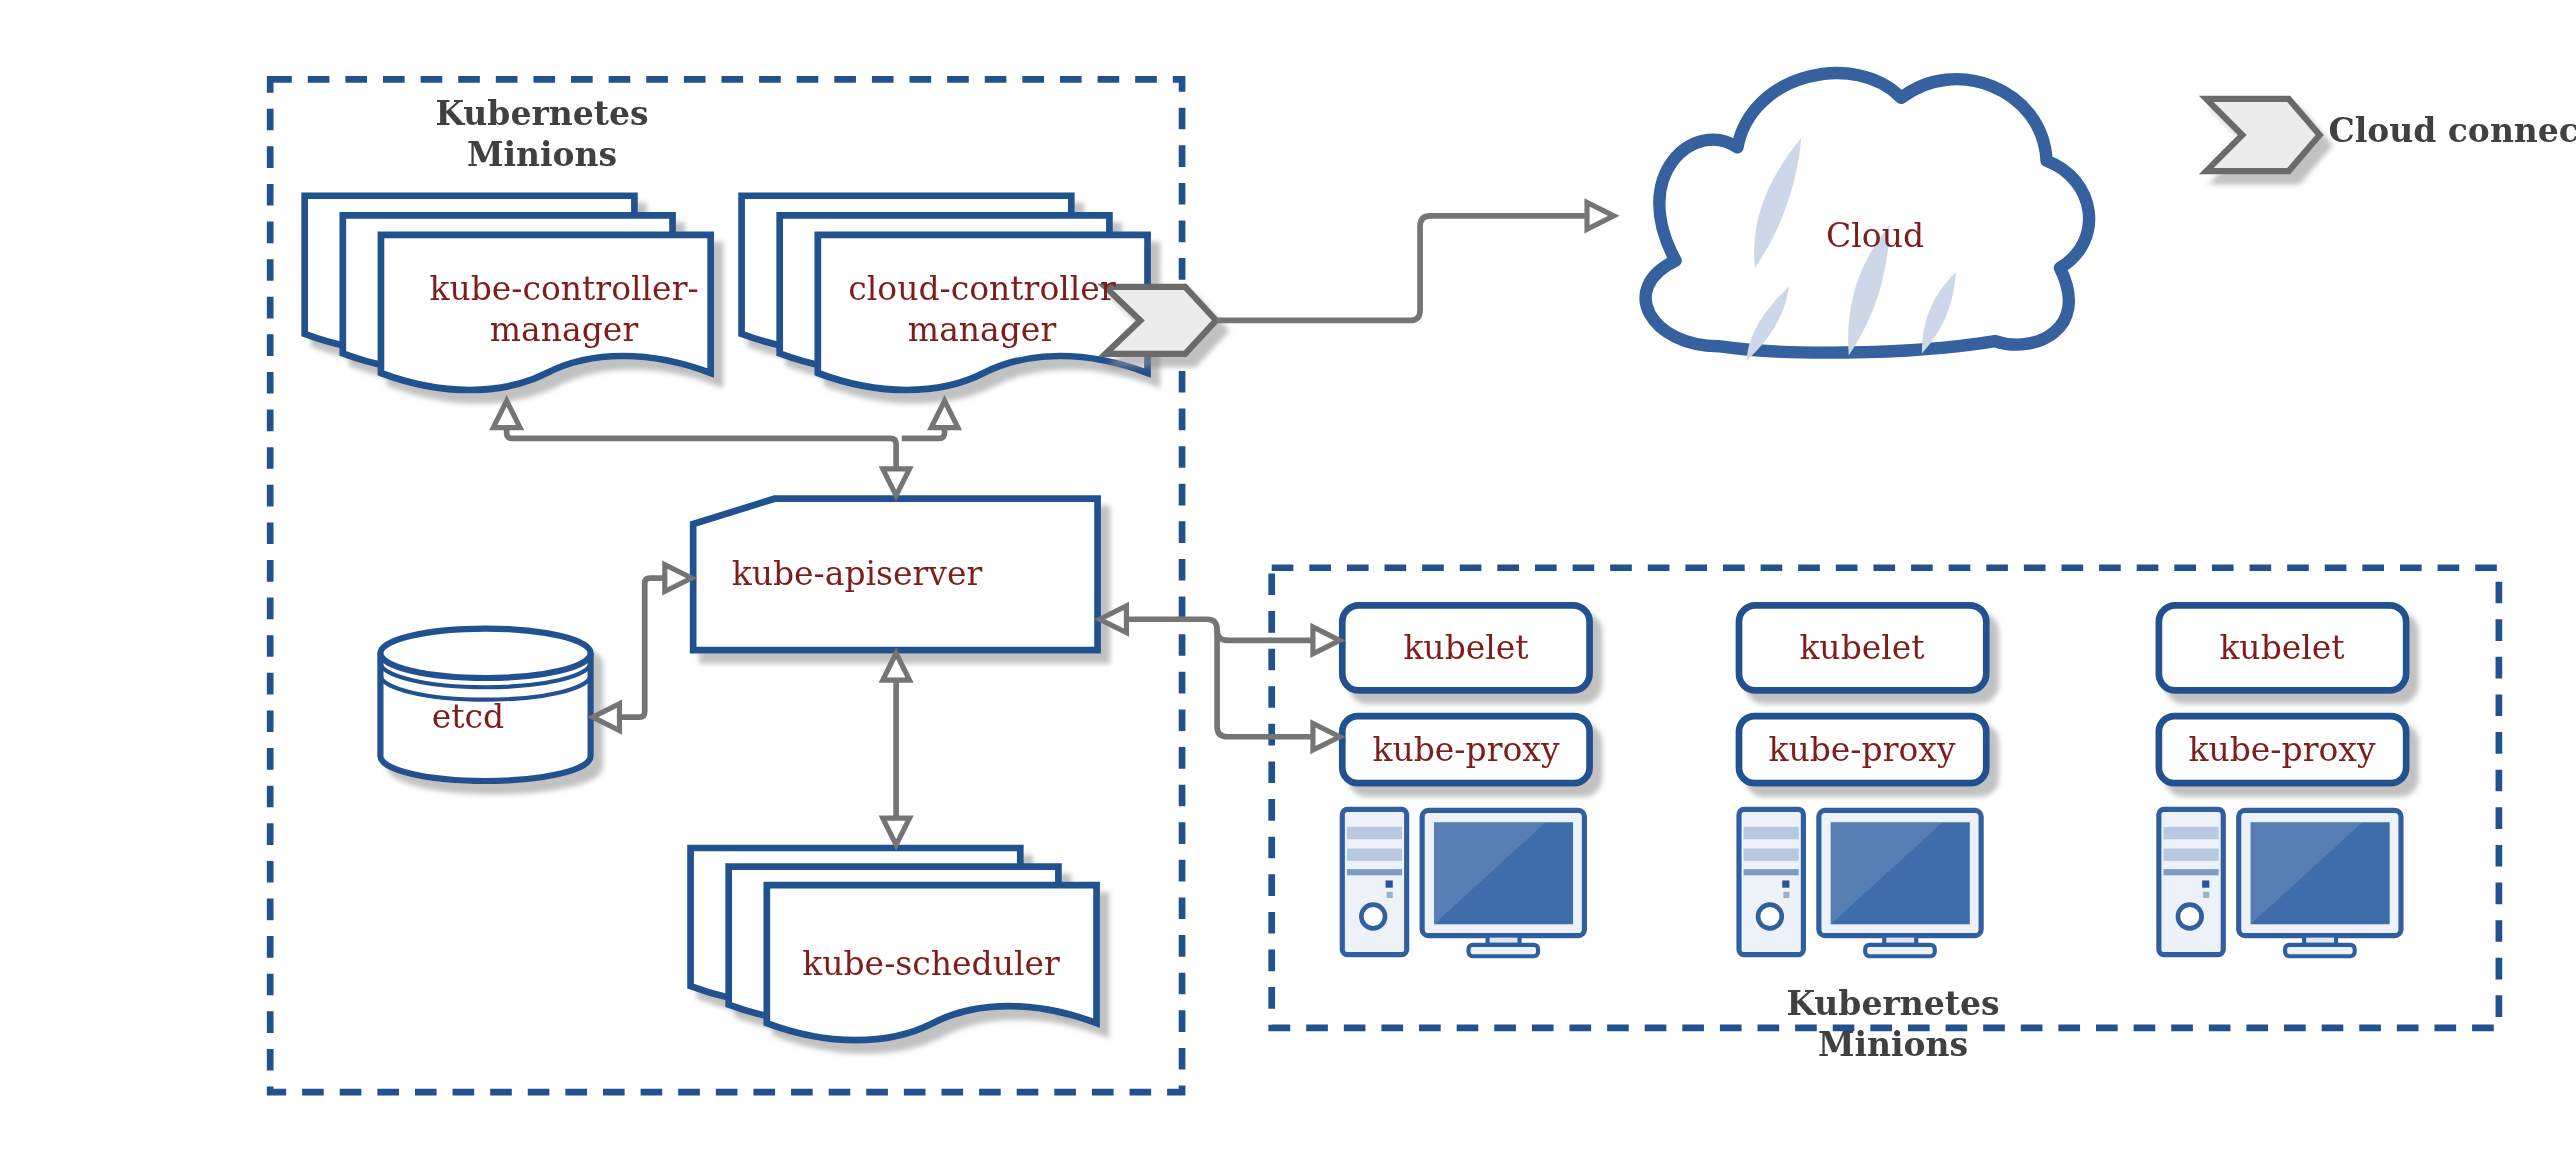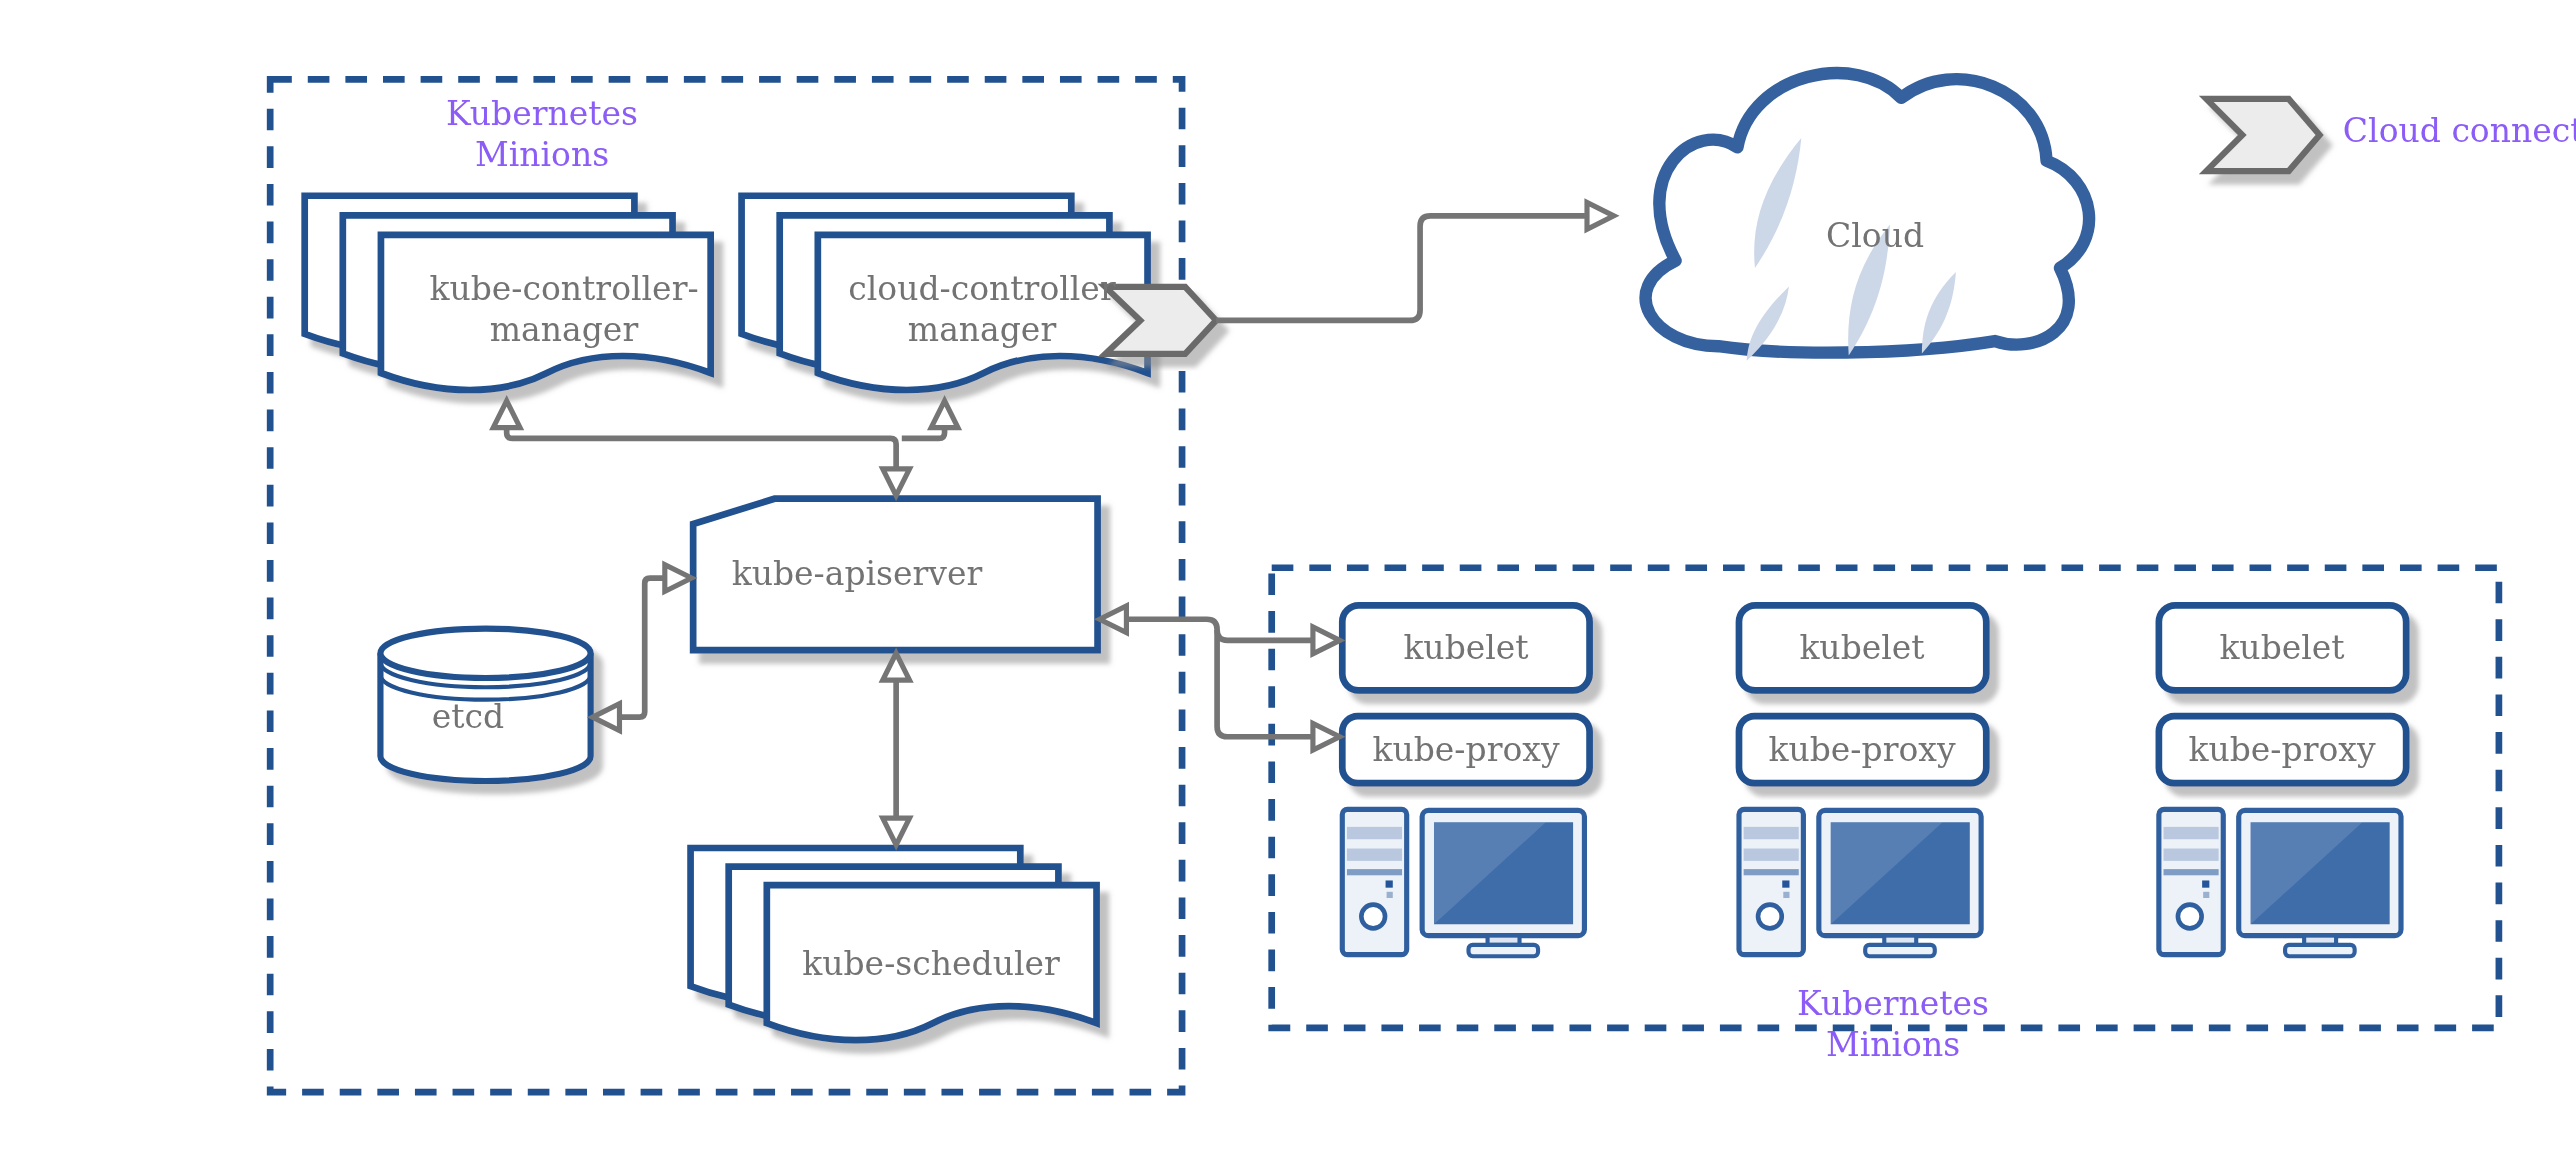--- a/index.html
+++ b/index.html
@@ -1,21 +1,21 @@
 <!DOCTYPE html>
 <html style="font-size:8.2px"><head>
 <meta charset="utf-8">
 <style>
   html,body{margin:0;padding:0;background:#ffffff;}
   #stage{position:relative;width:2665px;height:1153px;background:#ffffff;overflow:hidden;
          font-family:"DejaVu Serif","Liberation Serif",serif;}
   #shapes{position:absolute;left:0;top:0;}
   .lbl{position:absolute;transform:translate(-50%,-50%);text-align:center;
-       font-size:33px;line-height:1.24;color:#737373;white-space:nowrap;}
-  .lbl.gray{color:#8b5cf6;}
+       font-size:33px;line-height:1.24;color:#7f1d1d;white-space:nowrap;}
+  .lbl.gray{color:#404040;font-weight:bold;}
 </style>
 </head>
 <body>
 
 <div id="stage">
 
 <svg id="shapes" width="2665" height="1153" viewBox="0 0 5172 2238">
   <defs>
     <filter id="ds" x="-25%" y="-25%" width="150%" height="150%">
       <feDropShadow dx="18" dy="20" stdDeviation="5" flood-color="#8f8f8f" flood-opacity="0.55"></feDropShadow>

